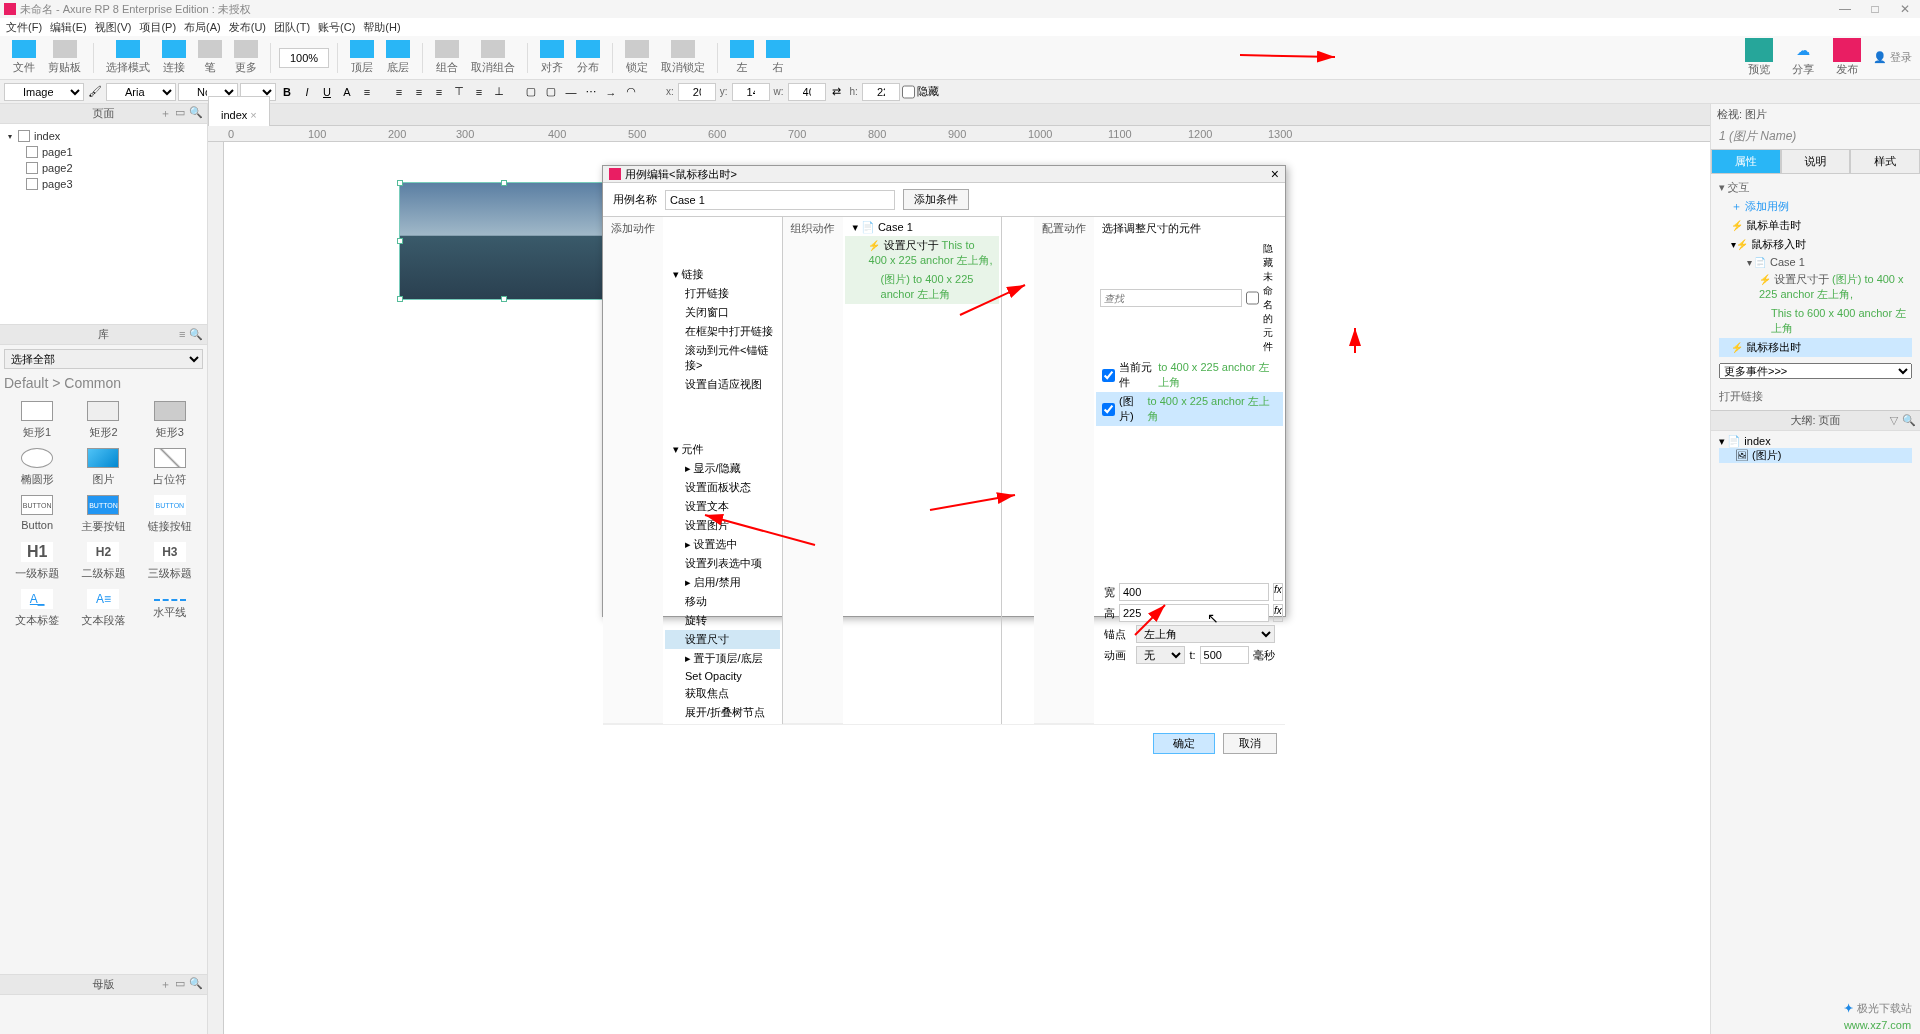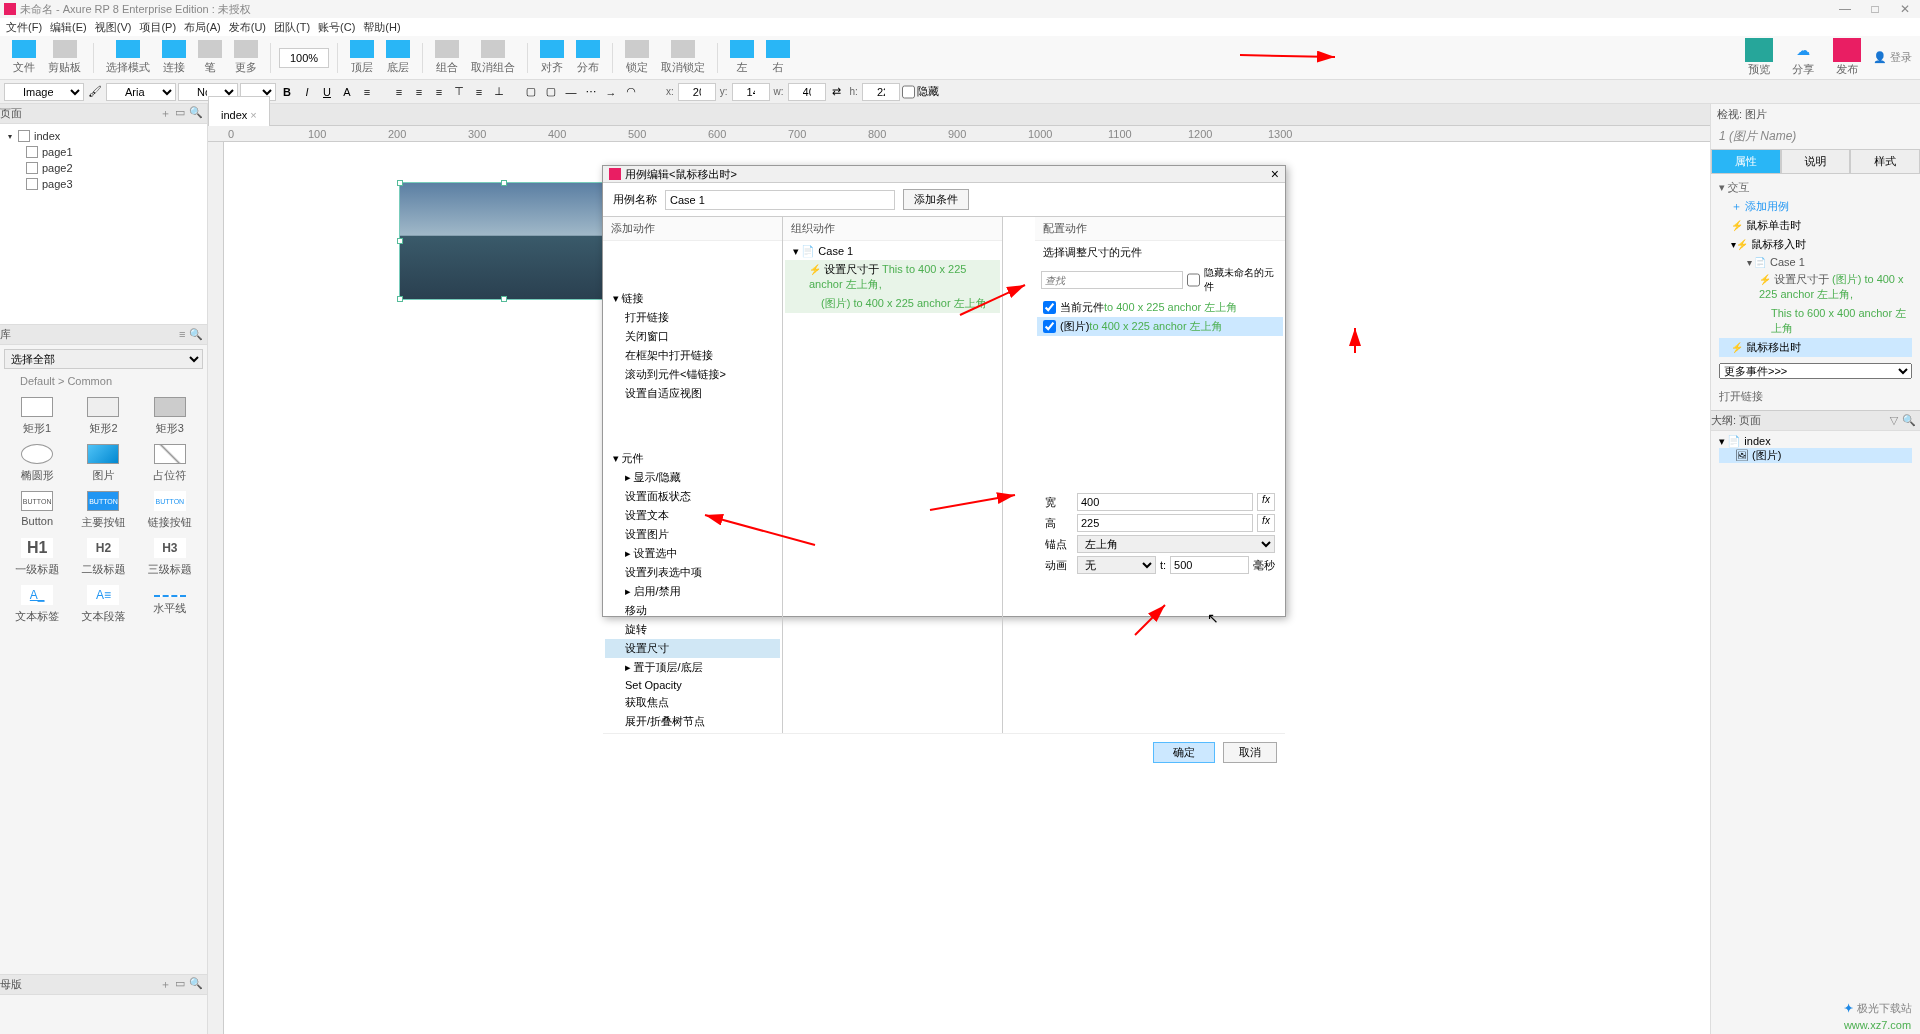--- a/index.html
+++ b/index.html
@@ -30,21 +30,21 @@
 
 .format-bar { height: 24px; background: #f0f0f0; border-bottom: 1px solid #ddd; display: flex; align-items: center; padding: 0 4px; gap: 2px; }
 .format-bar select, .format-bar input { height: 18px; border: 1px solid #ccc; background: #fff; font-size: 11px; padding: 0 14px; }
 .fmt-btn { width: 18px; height: 18px; border: 1px solid transparent; display: flex; align-items: center; justify-content: center; font-size: 11px; }
 .coord-label { font-size: 10px; color: #666; padding: 0 2px; }
 .coord-input { width: 38px; height: 18px; }
 
 
 .main-layout { display: flex; height: calc(100% - 104px); }
 .left-panel { width: 208px; background: #f5f5f5; border-right: 1px solid #ddd; display: flex; flex-direction: column; }
-.panel-header { height: 20px; background: #e8e8e8; display: flex; align-items: center; justify-content: flex-start; font-size: 11px; color: #555; border-bottom: 1px solid #ddd; position: relative; }
+.panel-header { height: 20px; background: #e8e8e8; display: flex; align-items: center; justify-content: center; font-size: 11px; color: #555; border-bottom: 1px solid #ddd; position: relative; }
 .panel-tools { position: absolute; right: 4px; display: flex; gap: 4px; font-size: 11px; color: #888; }
 .page-tree { flex: 0 0 200px; background: #fff; overflow: auto; padding: 4px; }
 .tree-item { display: flex; align-items: center; padding: 2px 4px; font-size: 11px; color: #333; }
 .tree-arrow { width: 10px; font-size: 8px; }
 .tree-icon { width: 12px; height: 12px; margin-right: 4px; border: 1px solid #999; background: #fff; }
 
 .lib-panel { flex: 1; display: flex; flex-direction: column; border-top: 1px solid #ddd; }
 .lib-select { margin: 4px; padding: 2px; border: 1px solid #ccc; font-size: 11px; }
 .lib-grid { display: grid; grid-template-columns: repeat(3, 1fr); gap: 8px; padding: 8px; overflow: auto; }
 .lib-item { display: flex; flex-direction: column; align-items: center; font-size: 10px; color: #555; }
@@ -83,21 +83,21 @@
 
 
 .dialog { position: absolute; left: 602px; top: 165px; width: 684px; height: 452px; background: #fff; border: 1px solid #999; box-shadow: 2px 2px 8px rgba(0,0,0,0.3); z-index: 100; display: flex; flex-direction: column; }
 .dlg-title { height: 22px; background: #f0f0f0; display: flex; align-items: center; padding: 0 6px; font-size: 11px; border-bottom: 1px solid #ccc; }
 .dlg-title .icon { width: 12px; height: 12px; background: #e91e63; margin-right: 4px; }
 .dlg-close { margin-left: auto; font-size: 14px; cursor: pointer; }
 .dlg-row { display: flex; align-items: center; padding: 6px 10px; gap: 8px; }
 .dlg-row input[type=text] { flex: 1; max-width: 230px; height: 20px; border: 1px solid #ccc; padding: 0 4px; font-size: 11px; }
 .btn { padding: 2px 10px; border: 1px solid #aaa; background: #f5f5f5; font-size: 11px; }
 .dlg-cols { display: flex; flex: 1; border-top: 1px solid #ccc; }
-.dlg-col { border-right: 1px solid #ccc; display: flex; flex-direction: column; }
+.dlg-col { border-right: 1px solid #ccc; display: flex; flex-direction: row; }
 .dlg-col:last-child { border-right: none; margin-left: 32px; }
 .col-hdr { padding: 4px 8px; font-size: 11px; color: #555; background: #fafafa; border-bottom: 1px solid #eee; }
 .col-body { flex: 1; overflow: auto; font-size: 11px; padding: 2px; }
 .action-tree-item { padding: 2px 4px 2px 20px; }
 .action-tree-item.cat { padding-left: 8px; font-weight: normal; margin-top: 46px; }
 .action-tree-item.sel { background: #d0e7f5; }
 .org-item { padding: 2px 4px 2px 20px; }
 .org-item.case { padding-left: 8px; }
 .org-item.act { background: #e8f4e8; padding-left: 24px; font-size: 10px; }
 .org-item.act .g { color: #4caf50; }
@@ -320,21 +320,21 @@
 
     <div class="lib-panel">
       <div class="panel-header">
         <span>库</span>
         <div class="panel-tools">
             <span>≡</span>
             <span>🔍</span>
           </div>
       </div>
       <select class="lib-select"><option>选择全部</option></select>
-      <div style="padding:2px 20px;font-size:11px;color:#888">Default &gt; Common</div>
+      <div style="padding:2px 4px;font-size:14px;color:#888">Default &gt; Common</div>
       <div class="lib-grid">
         <div class="lib-item">
             <div class="lib-shape"></div>
             <span>矩形1</span>
           </div>
         <div class="lib-item">
             <div class="lib-shape" style="background:#eee"></div>
             <span>矩形2</span>
           </div>
         <div class="lib-item">
@@ -405,21 +405,21 @@
   </div>
 
   <div class="canvas-area">
     <div class="tab-bar">
       <div class="tab"><span>index</span> <span style="color:#aaa">×</span></div>
     </div>
     <div class="ruler-h">
       <span style="left:20px">0</span>
         <span style="left:100px">100</span>
         <span style="left:180px">200</span>
-        <span style="left:260px">300</span>
+        <span style="left:248px">300</span>
         <span style="left:340px">400</span>
         <span style="left:420px">500</span>
         <span style="left:500px">600</span>
         <span style="left:580px">700</span>
         <span style="left:660px">800</span>
         <span style="left:740px">900</span>
         <span style="left:820px">1000</span>
         <span style="left:900px">1100</span>
         <span style="left:980px">1200</span>
         <span style="left:1060px">1300</span>

